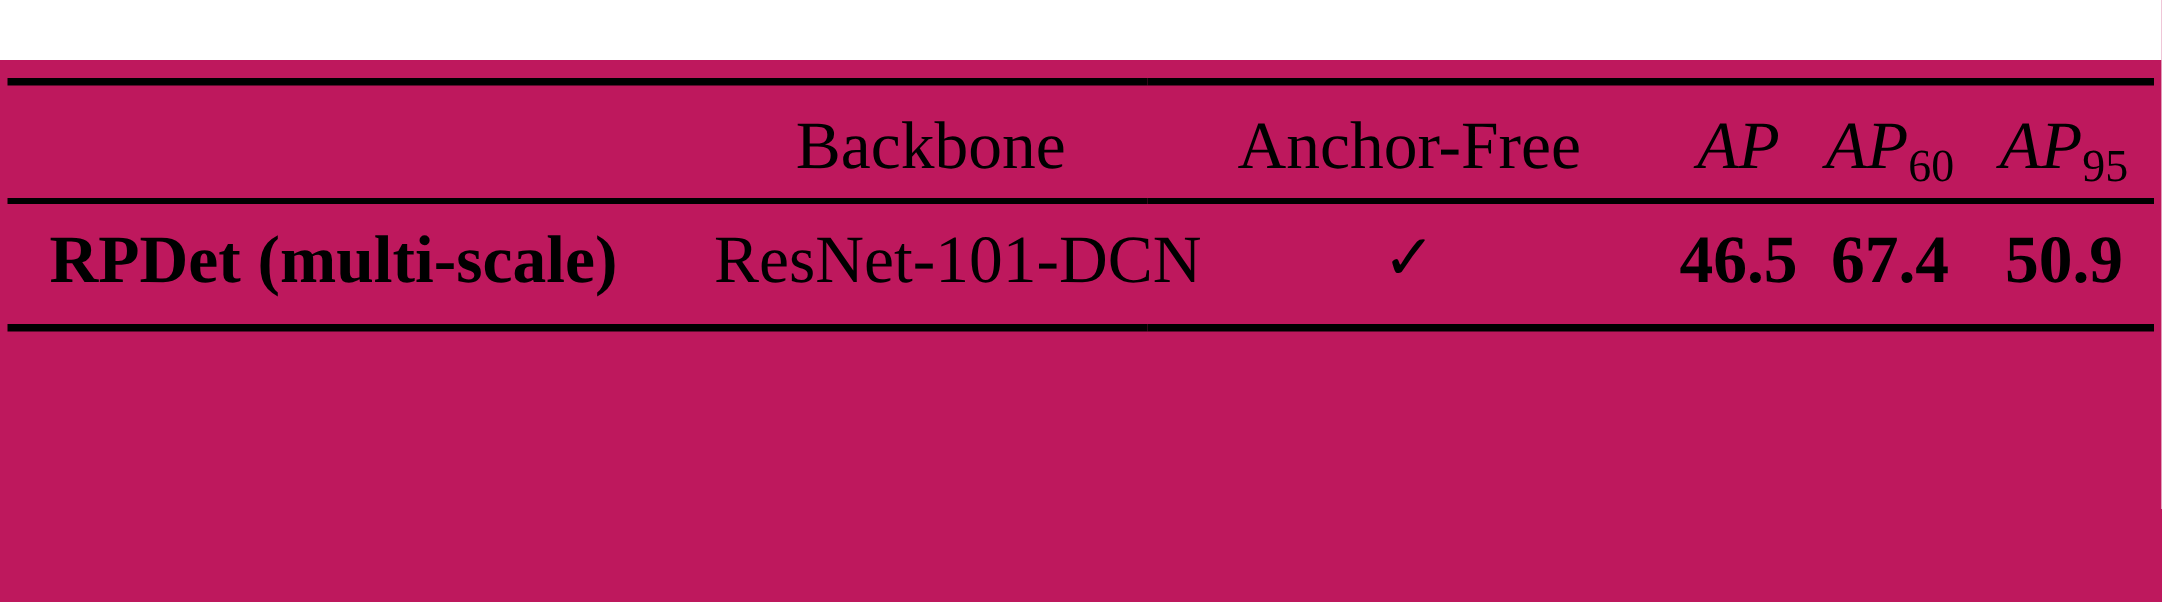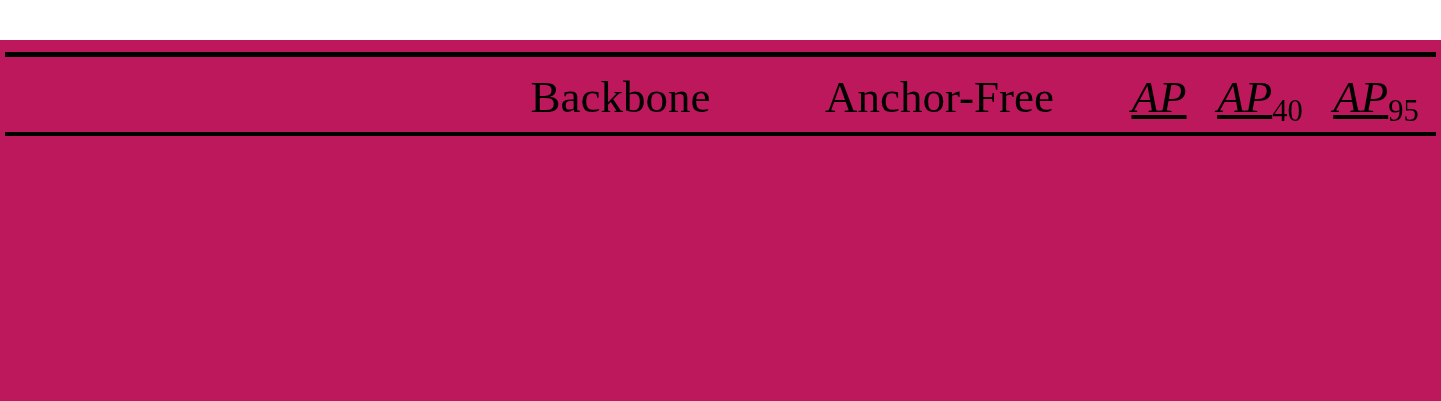--- a/index.html
+++ b/index.html
@@ -40,21 +40,20 @@
     border-bottom: 4px solid #000000;
     height: 69px;
     padding: 6px 0 0 0;
     font-weight: normal;
     text-align: center;
     vertical-align: middle;
     white-space: nowrap;
   }
   th.h-ap {
     font-style: italic;
-    text-decoration: underline;
   }
   th.h-ap sub {
     font-style: normal;
     font-size: 0.68em;
     vertical-align: -0.28em;
     line-height: 0;
   }
   tbody td {
     height: 54px;
     padding: 0;
@@ -86,20 +85,28 @@
       <col class="c-ap">
         <col class="c-ap50">
         <col class="c-ap75">
     </colgroup>
     <thead>
       <tr>
         <th></th>
         <th>Backbone</th>
         <th>Anchor-Free</th>
         <th class="h-ap"><span>AP</span><sub></sub></th>
-        <th class="h-ap"><span>AP</span><sub>40</sub></th>
+        <th class="h-ap"><span>AP</span><sub>60</sub></th>
         <th class="h-ap"><span>AP</span><sub>95</sub></th>
       </tr>
     </thead>
     <tbody>
+      <tr>
+        <td class="method bold-text">RPDet (multi-scale)</td>
+        <td>ResNet-101-DCN</td>
+        <td class="check">✓</td>
+        <td class="bold-text">46.5</td>
+        <td class="bold-text">67.4</td>
+        <td class="bold-text">50.9</td>
+      </tr>
     </tbody>
   </table>
 </div>
 
 </body></html>

